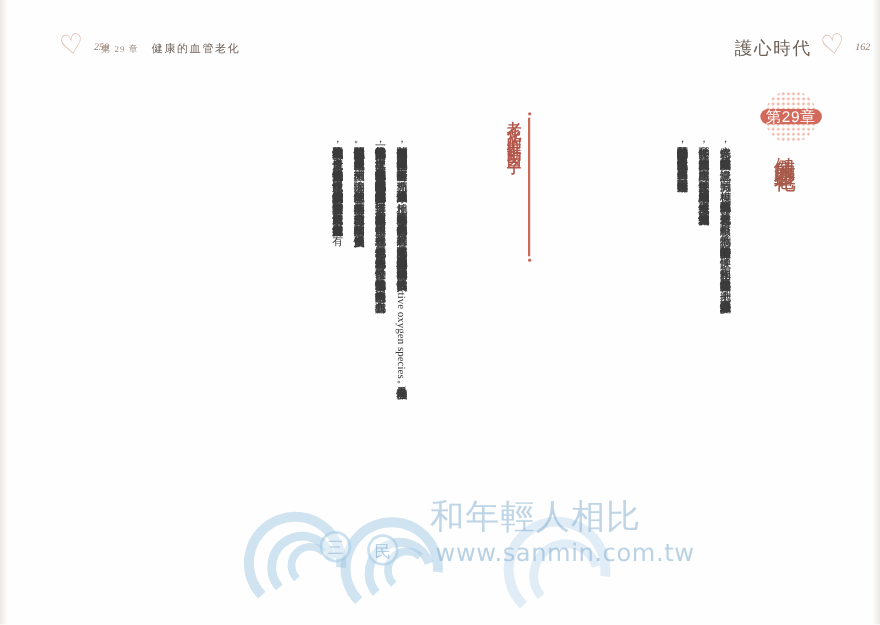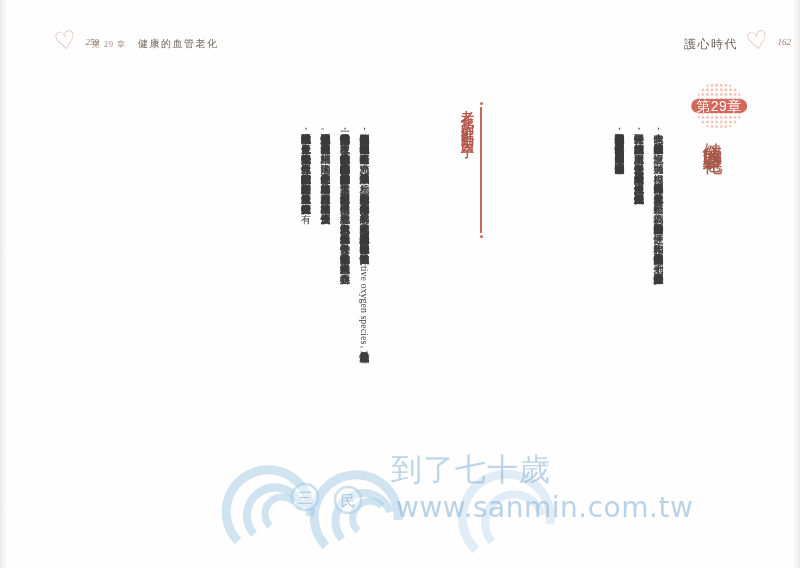--- a/index.html
+++ b/index.html
@@ -19,21 +19,21 @@
     display:flex;justify-content:space-between;align-items:center;
     padding:0 24px 0 54px;box-sizing:border-box;}
   .rh-group{display:flex;align-items:center;}
   .heart{position:relative;width:30px;height:24px;flex:0 0 auto;}
   .heart .glyph{position:absolute;left:0;top:-4px;font-size:25px;line-height:25px;
     color:#dcbbad;transform:rotate(-9deg);font-family:"DejaVu Sans",sans-serif;}
   .heart .num{position:absolute;left:21px;top:5px;width:24px;text-align:right;
     font-style:italic;font-size:9px;color:#97796b;}
   .rh-chap{font-size:8px;color:#9a8a7e;margin:0 12px 0 8px;letter-spacing:1px;white-space:nowrap;}
   .rh-title{font-size:10px;color:#6e6158;letter-spacing:1.5px;white-space:nowrap;}
-  .rh-book{font-size:12px;color:#6e6158;letter-spacing:1.5px;margin-right:8px;white-space:nowrap;}
+  .rh-book{font-size:16px;color:#6e6158;letter-spacing:1.5px;margin-right:8px;white-space:nowrap;}
 
   
   .badge{position:absolute;left:695px;top:82px;width:48px;height:48px;border-radius:50%;
     background-color:#ffffff;
     background-image:radial-gradient(#f2bbae 1.1px,rgba(255,255,255,0) 1.45px);
     background-size:4.6px 4.6px;background-position:1px 1px;}
   .badge-band{position:absolute;left:50%;top:50%;transform:translate(-50%,-50%);
     background:#d3695a;color:#ffffff;font-size:14px;line-height:14px;
     padding:0 5px;border-radius:8px;letter-spacing:.5px;white-space:nowrap;
     font-family:"Liberation Sans",sans-serif;}
@@ -52,21 +52,21 @@
   .vbody{position:absolute;top:106px;height:372px;
     font-size:10px;line-height:19.5px;color:#3c3c3c;letter-spacing:0;}
   .vbody p{margin:0;padding:0;text-indent:2em;}
   .right-body{right:132px;}
   .left-body{right:426px;}
 
   
   .wm{position:absolute;pointer-events:none;}
   .wm-name{left:391px;top:449px;font-size:31px;letter-spacing:1px;
     color:rgba(142,182,214,.58);white-space:nowrap;}
-  .wm-url{left:396px;top:491px;font-size:28px;letter-spacing:.5px;
+  .wm-url{left:396px;top:491px;font-size:22px;letter-spacing:.5px;
     color:rgba(142,182,214,.62);font-family:"DejaVu Sans",sans-serif;white-space:nowrap;text-align:right;}
   .wm-logo{left:208px;top:446px;width:380px;height:112px;}
 </style>
 </head>
 <body>
 
 <div id="canvas">
   <div class="edge-l"></div>
   <div class="edge-r"></div>
 
@@ -126,15 +126,15 @@
       <path d="M 268 104 A 44 44 0 1 1 342 78" stroke-width="9"></path>
       <path d="M 284 96 A 29 29 0 1 1 334 69" stroke-width="8"></path>
     </g>
     <g font-size="15" text-anchor="middle" fill="rgba(130,175,210,0.65)">
       <circle cx="97" cy="51" r="13" fill="rgba(255,255,255,0.4)" stroke="rgba(160,200,228,0.55)" stroke-width="2.5"></circle>
       <circle cx="140" cy="54" r="13" fill="rgba(255,255,255,0.4)" stroke="rgba(160,200,228,0.55)" stroke-width="2.5"></circle>
       <text x="97" y="57">三</text>
       <text x="140" y="60">民</text>
     </g>
   </svg>
-  <div class="wm wm-name">到了七十歲</div>
+  <div class="wm wm-name">和年輕人相比</div>
   <div class="wm wm-url">www.sanmin.com.tw</div>
 </div>
 
 </body></html>

